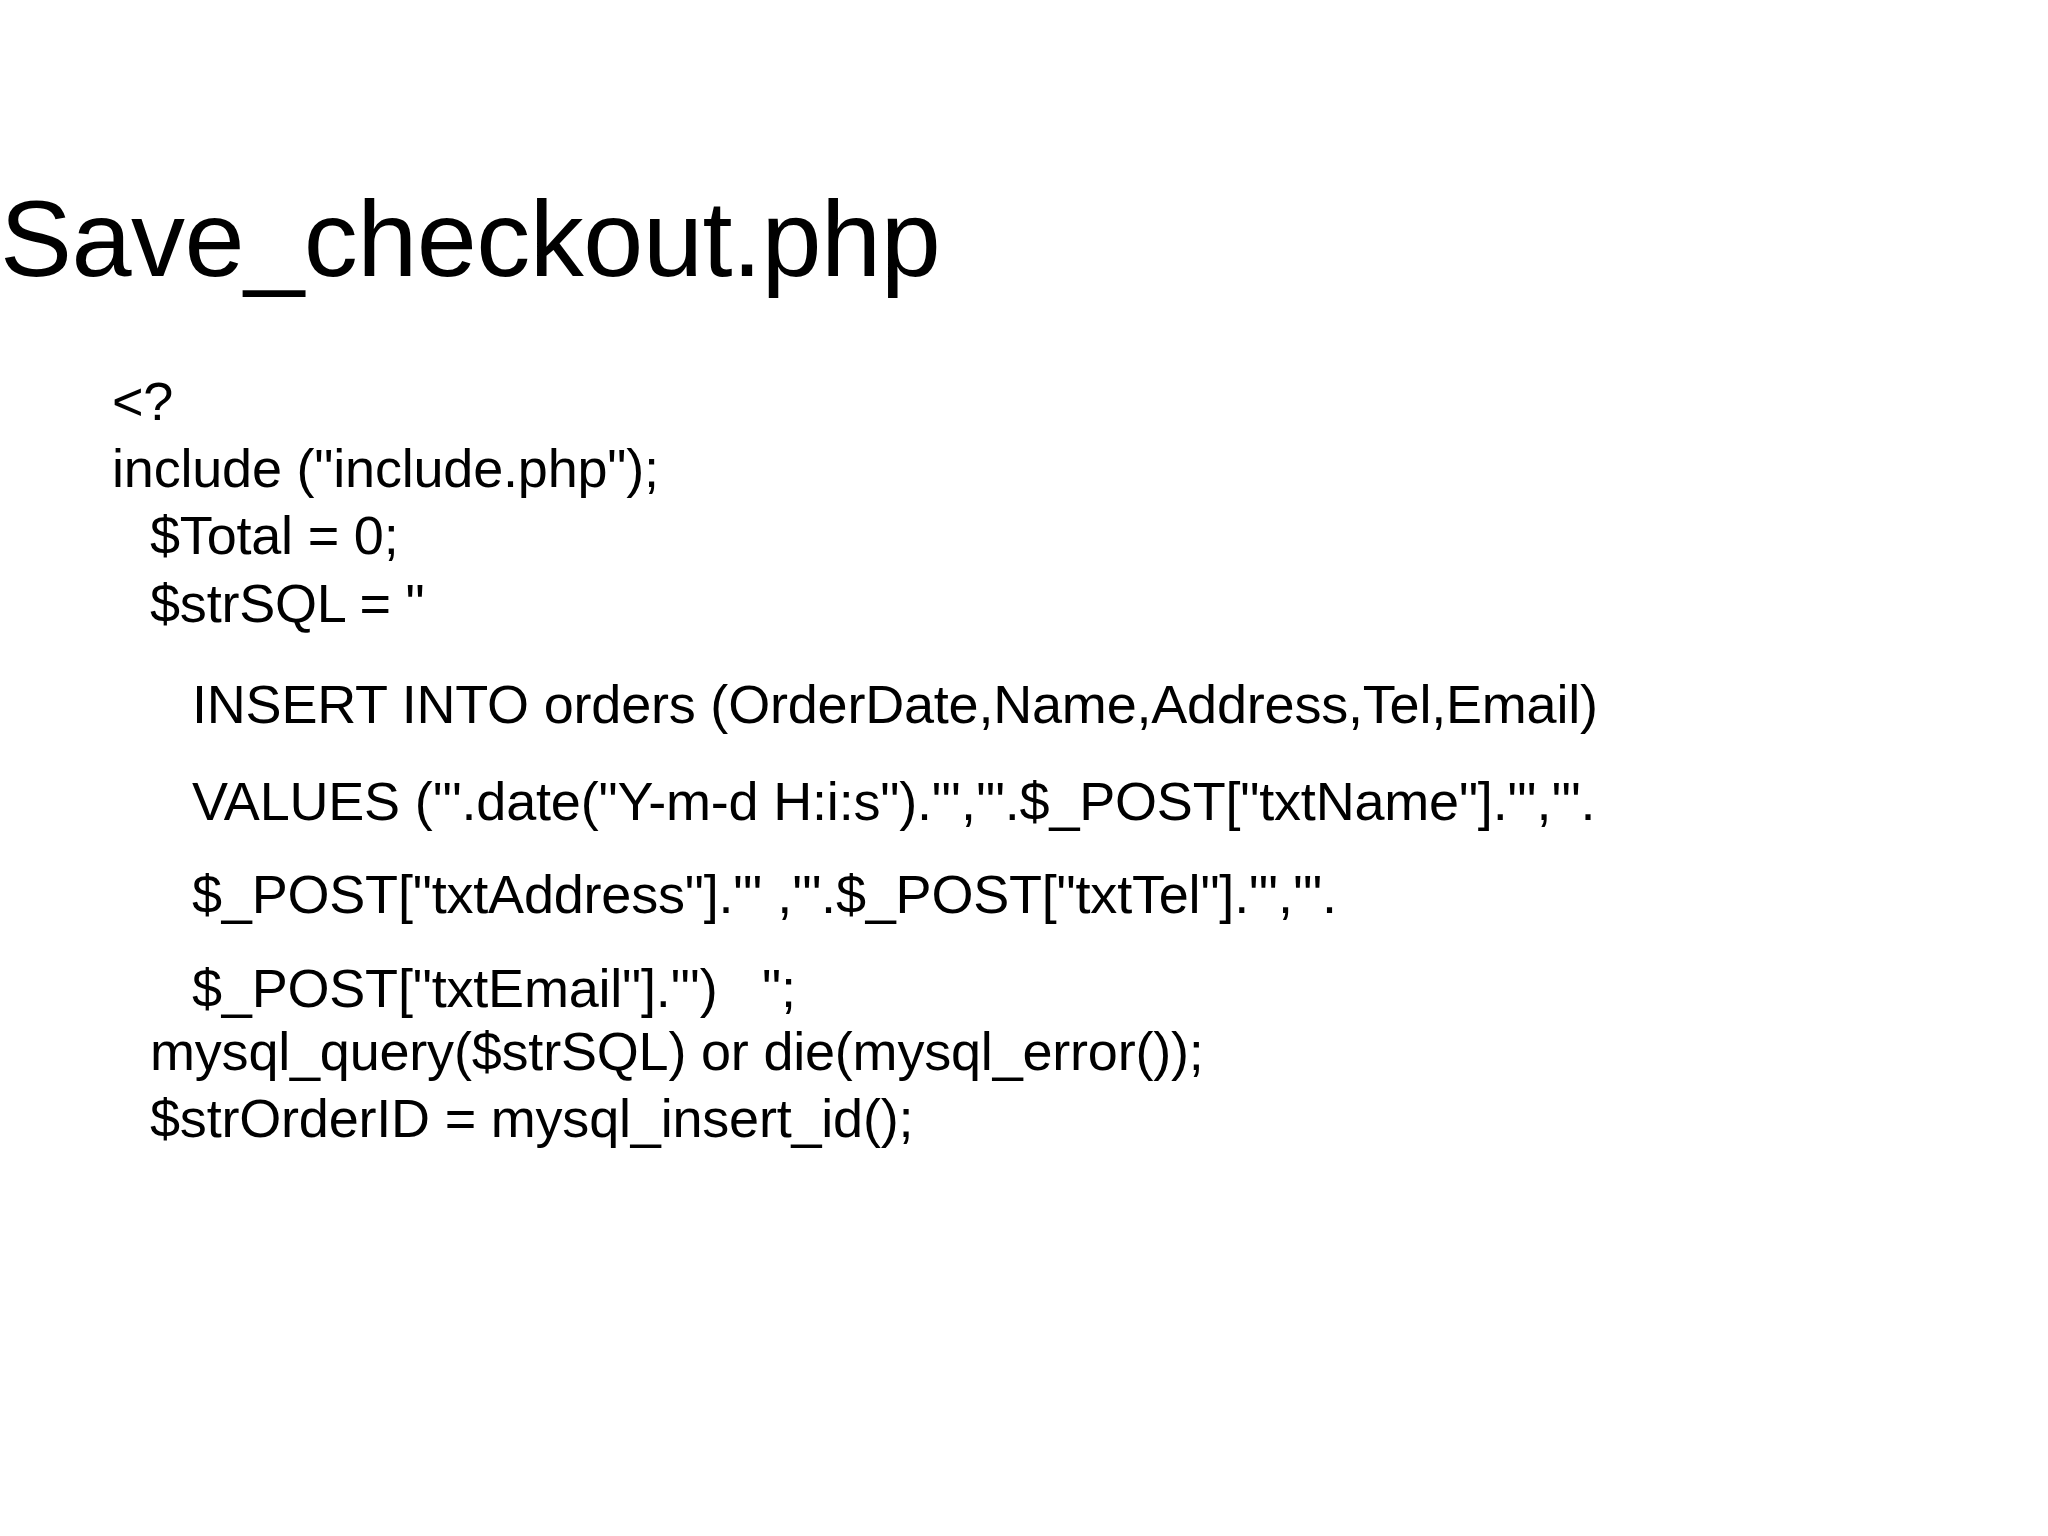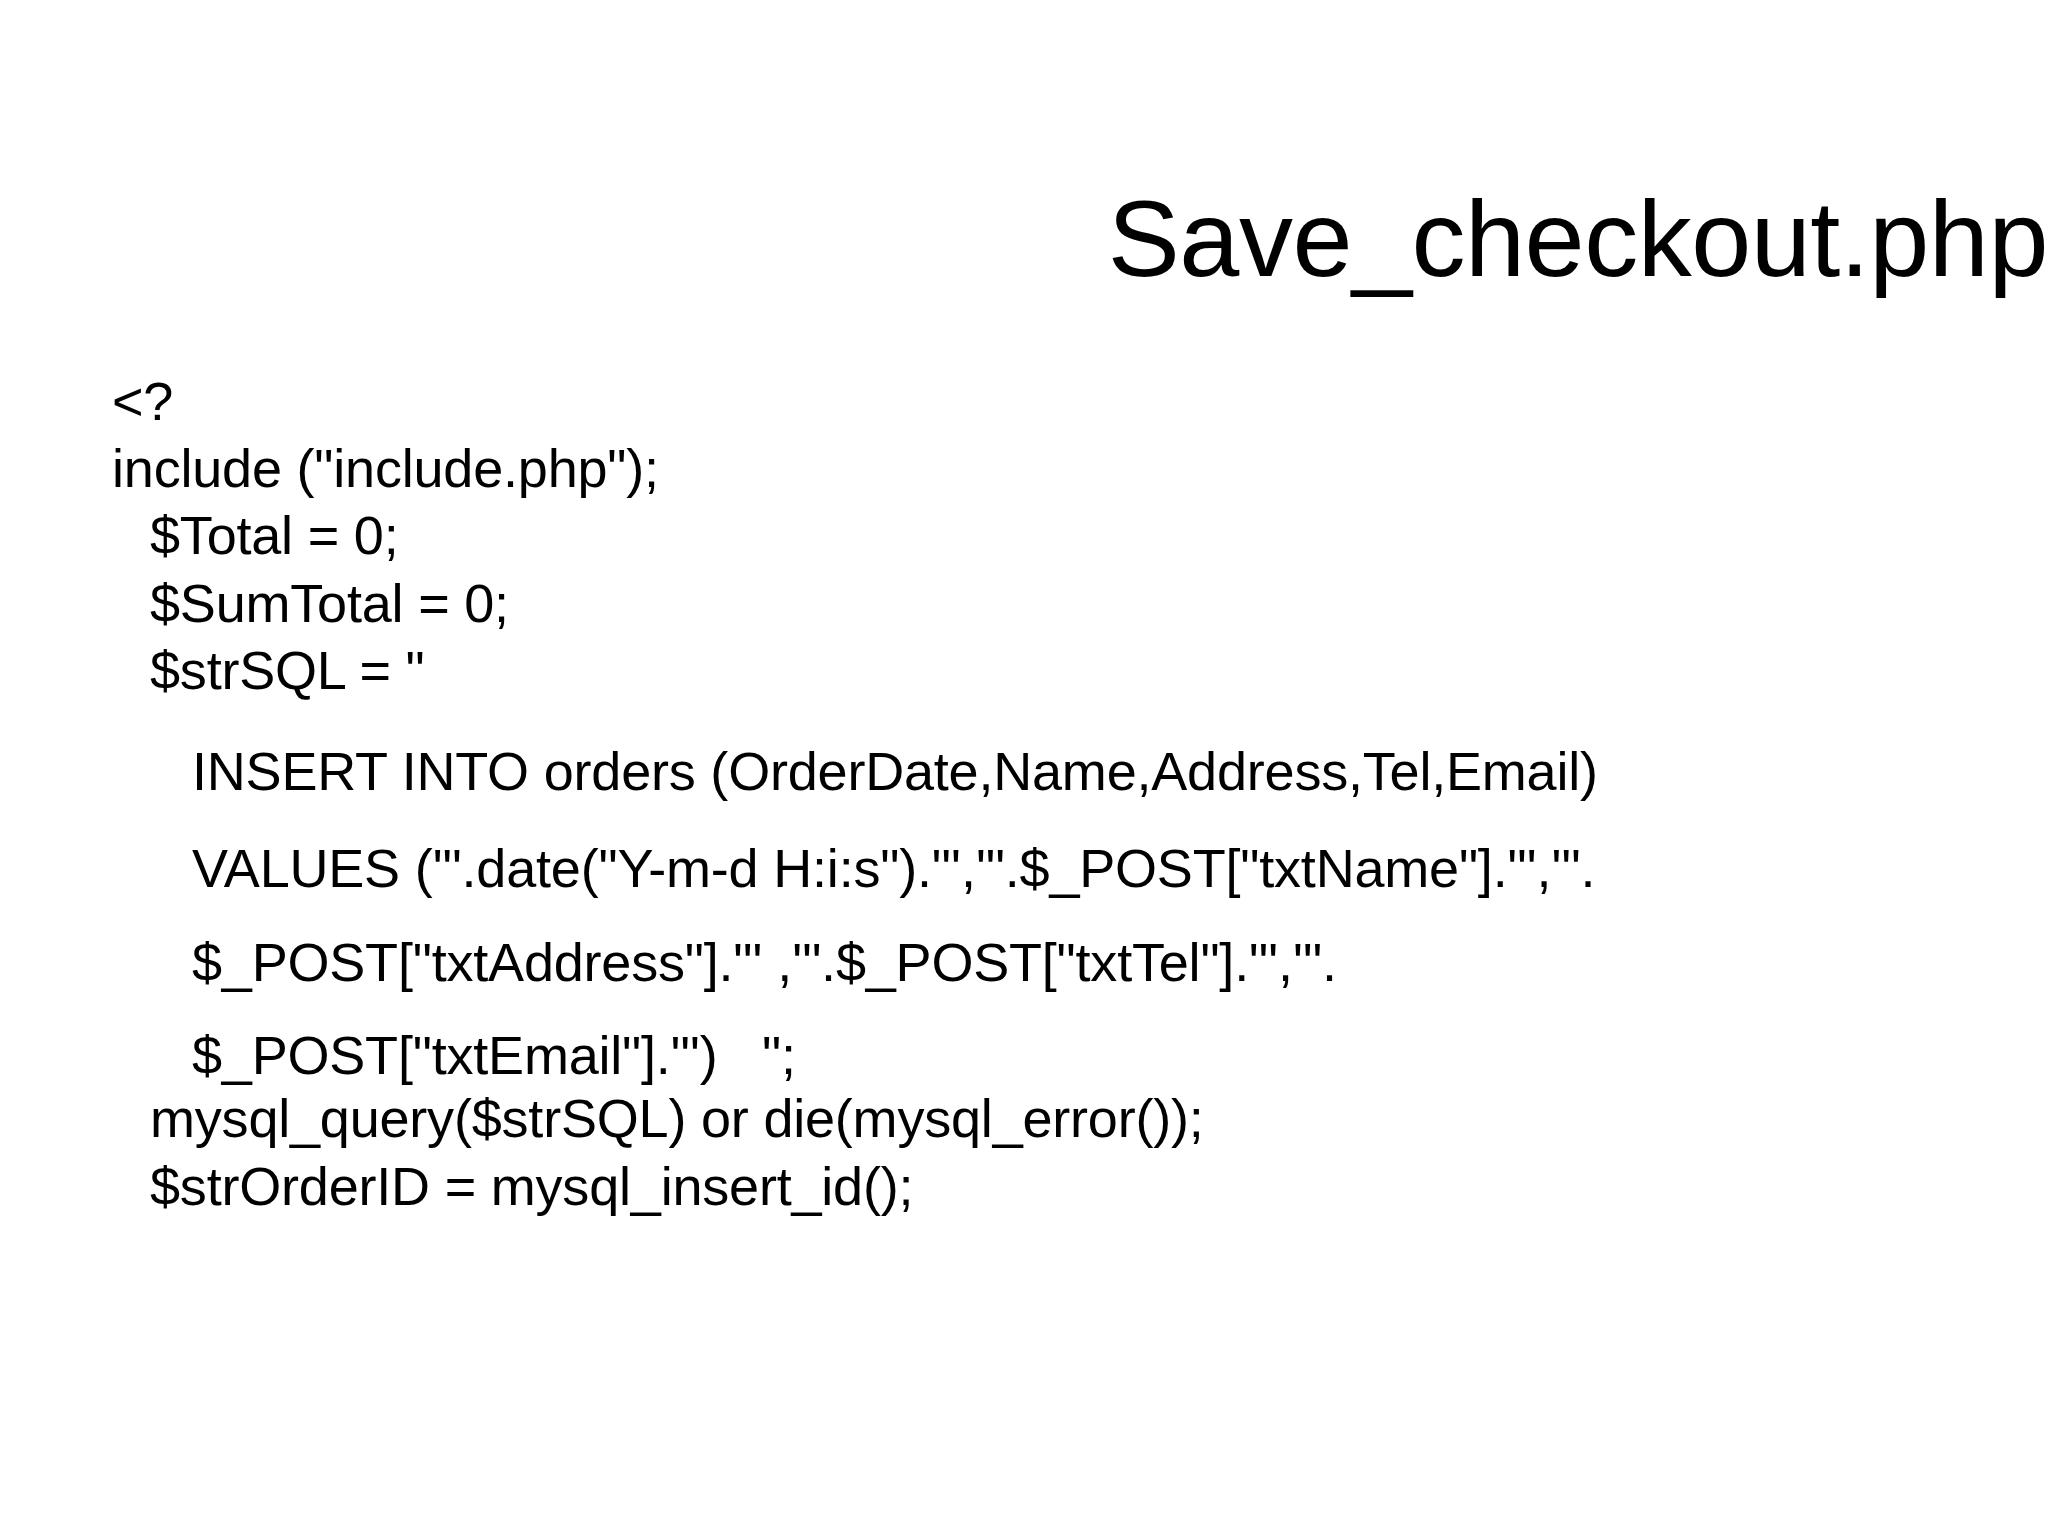--- a/index.html
+++ b/index.html
@@ -22,21 +22,21 @@
     overflow: hidden;
     box-sizing: border-box;
   }
 
   
   .slide-title {
     position: absolute;
     left: 0;
     right: 0;
     top: 108px;
-    text-align: right;
+    text-align: left;
     font-size: 108px;
     line-height: 1.1;
     font-weight: 400;
     letter-spacing: -0.5px;
     white-space: pre;
   }
 
   
   .code-body {
     position: absolute;
@@ -67,21 +67,20 @@
 
 <div class="slide" style="background: rgb(255, 255, 255); color: rgb(0, 0, 0);">
 
   <h1 class="slide-title">Save_checkout.php</h1>
 
   <div class="code-body">
 
   <div class="code-line indent-0">&lt;?</div>
       <div class="code-line indent-0">include ("include.php");</div>
       <div class="code-line indent-1">$Total = 0;</div>
-      <div class="code-line indent-1">$SumTotal = 0;</div>
       <div class="code-line indent-1">$strSQL = "</div>
       <div class="code-line indent-2">INSERT INTO orders (OrderDate,Name,Address,Tel,Email)</div>
       <div class="code-line indent-2 tight">VALUES ('".date("Y-m-d H:i:s")."','".$_POST["txtName"]."','".</div>
       <div class="code-line indent-2 tight">$_POST["txtAddress"]."' ,'".$_POST["txtTel"]."','".</div>
       <div class="code-line indent-2 tight">$_POST["txtEmail"]."')   ";</div>
       <div class="code-line indent-1">mysql_query($strSQL) or die(mysql_error());</div>
       <div class="code-line indent-1">$strOrderID = mysql_insert_id();</div>
     </div>
 
 </div>

